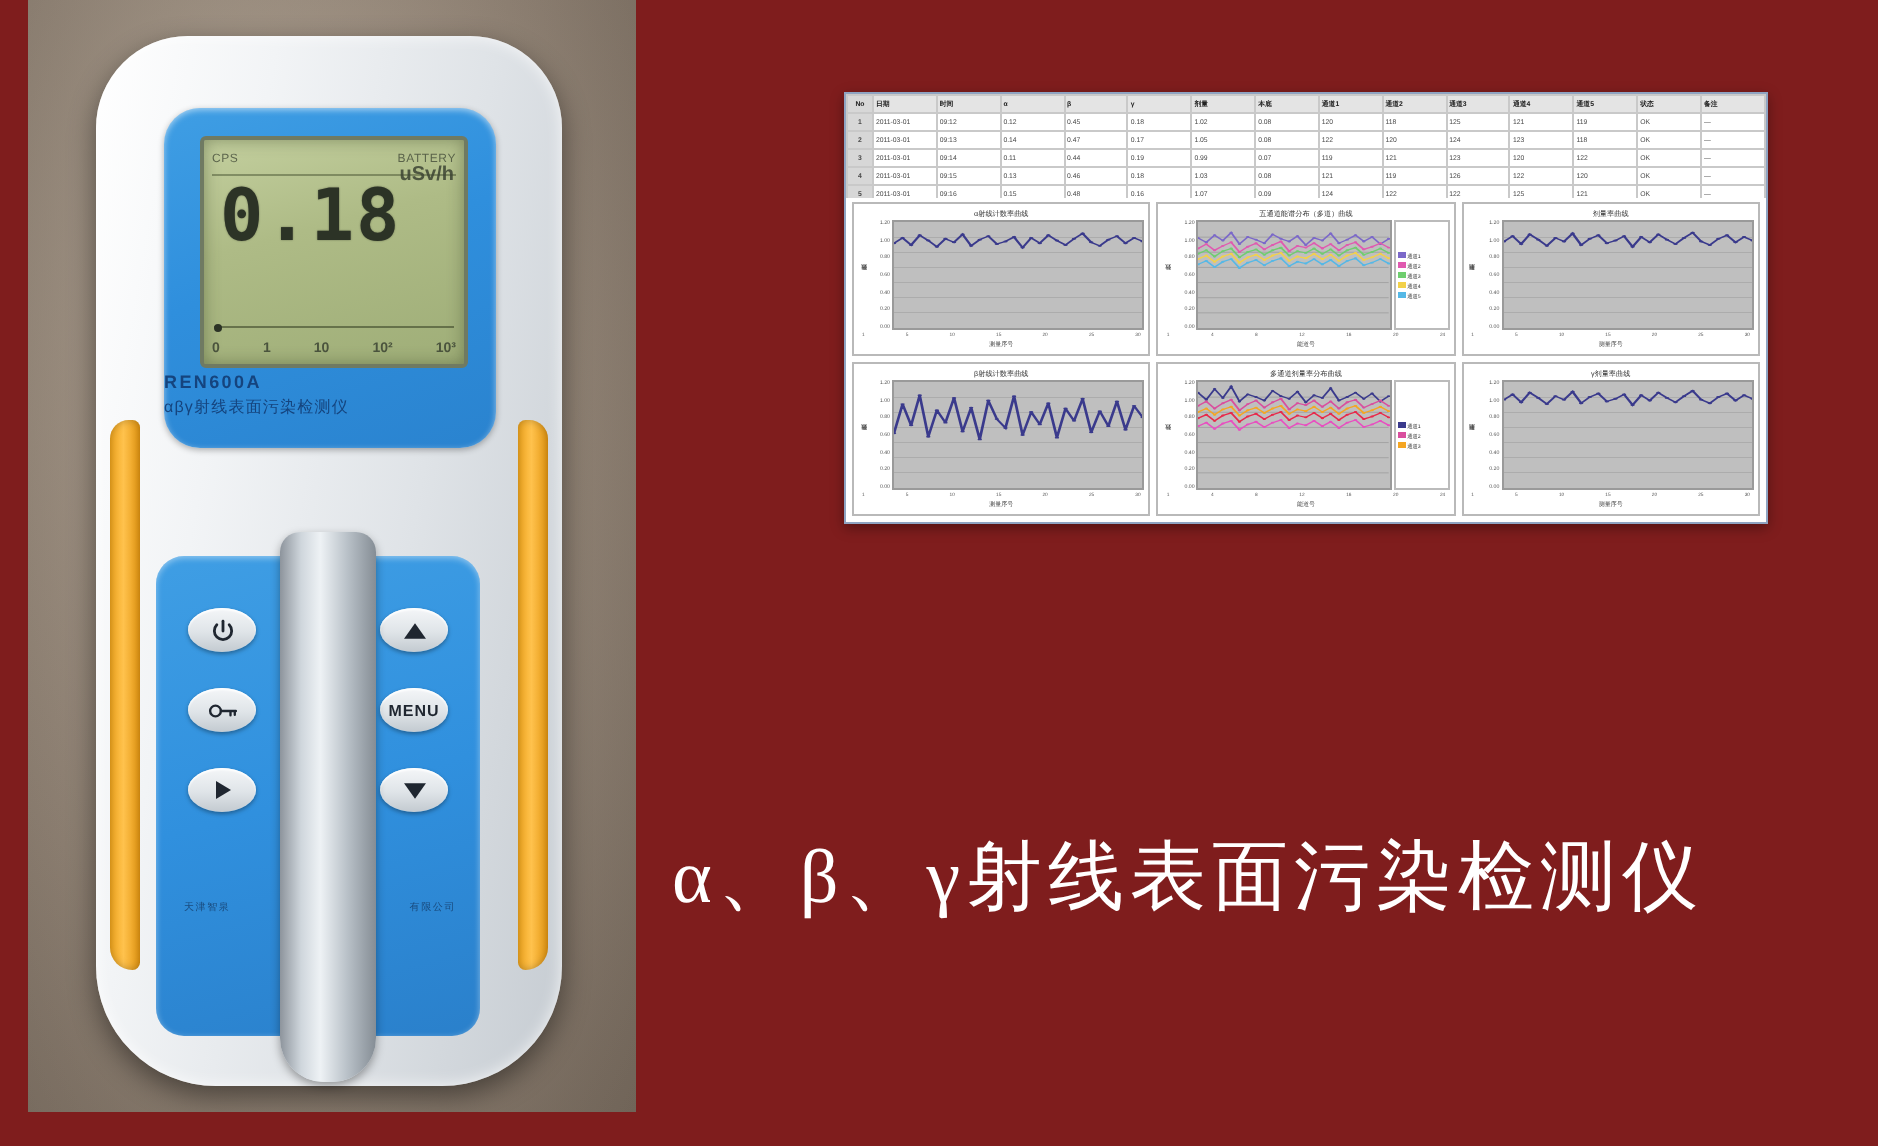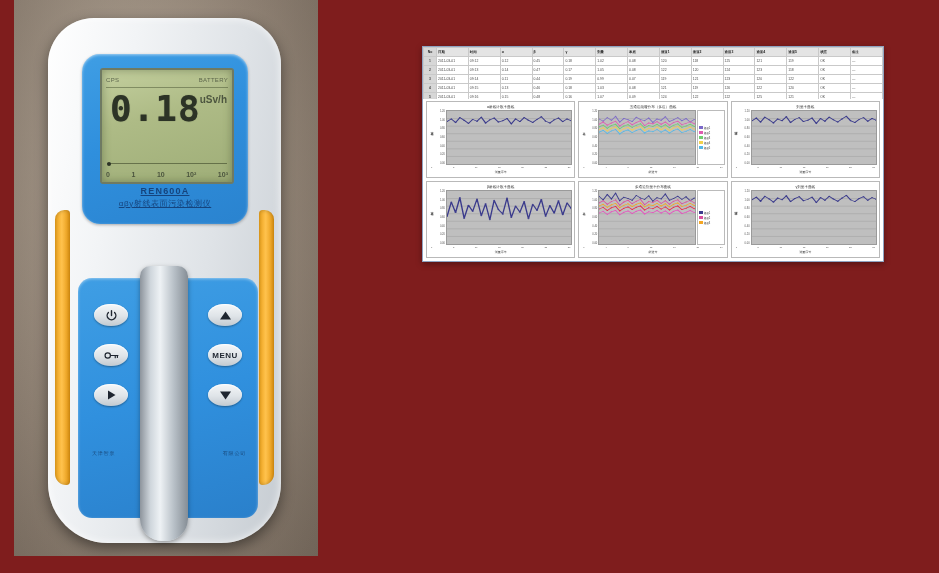--- a/index.html
+++ b/index.html
@@ -64,41 +64,41 @@
     color:#3c4433;font-size:6px;letter-spacing:.3px;opacity:.75;
   }
   .lcd-rule{position:absolute;left:4px;right:4px;top:17px;height:1px;background:rgba(60,70,40,.45);}
   .lcd-value{
     position:absolute;left:8px;top:21px;
     font-family:"DejaVu Sans Mono",monospace;font-weight:bold;
     font-size:36px;line-height:36px;color:#2c3326;letter-spacing:1px;
     text-shadow:0 0 1px rgba(0,0,0,.4);
   }
   .lcd-unit{
-    position:absolute;right:5px;top:24px;
+    position:absolute;right:5px;top:12px;
     font-size:10px;font-weight:bold;color:#3c4433;opacity:.85;
   }
   .lcd-barline{position:absolute;left:5px;right:5px;bottom:18px;height:1px;background:rgba(60,70,40,.6);}
   .lcd-bardot{position:absolute;left:5px;bottom:16px;width:4px;height:4px;background:#2c3326;border-radius:50%;}
   .lcd-scale{
     position:absolute;left:4px;right:4px;bottom:2px;height:12px;
     display:flex;justify-content:space-between;align-items:center;
     font-size:7px;color:#3c4433;font-weight:bold;opacity:.85;
   }
 
   
   .label-block{
-    position:absolute;left:0;right:0;top:132px;text-align:center;color:#15447e;text-decoration:underline;
+    position:absolute;left:0;right:0;top:132px;color:#15447e;
   }
   .label-model{font-size:9px;font-weight:bold;letter-spacing:1.2px;}
   .label-cn{font-size:8px;letter-spacing:.6px;margin-top:2px;}
 
   
   .face-bottom{
-    position:absolute;left:36px;top:260px;width:180px;height:240px;
+    position:absolute;left:36px;top:260px;width:162px;height:240px;
     background:linear-gradient(165deg,#3f9ee4 0%,#3090de 50%,#2a80cb 100%);
     border-radius:14px;
     box-shadow:inset 0 1px 3px rgba(255,255,255,.45);
   }
   
   .handle{
     position:absolute;left:98px;top:248px;width:48px;height:275px;
     background:linear-gradient(90deg,#8d949c 0%,#cfd6dc 22%,#eef2f5 42%,#b9c1c8 70%,#858d95 100%);
     border-radius:10px 10px 22px 22px;
     box-shadow:0 2px 5px rgba(0,0,0,.35);
@@ -1007,14 +1007,15 @@
             <span>15</span>
             <span>20</span>
             <span>25</span>
             <span>30</span>
           </div>
           <div class="xlab">测量序号</div>
         </div>
       </div>
   </div>
 
+  <div class="title-sub">α、β、γ射线表面污染检测仪</div>
 
 </div>
 
 </body></html>

